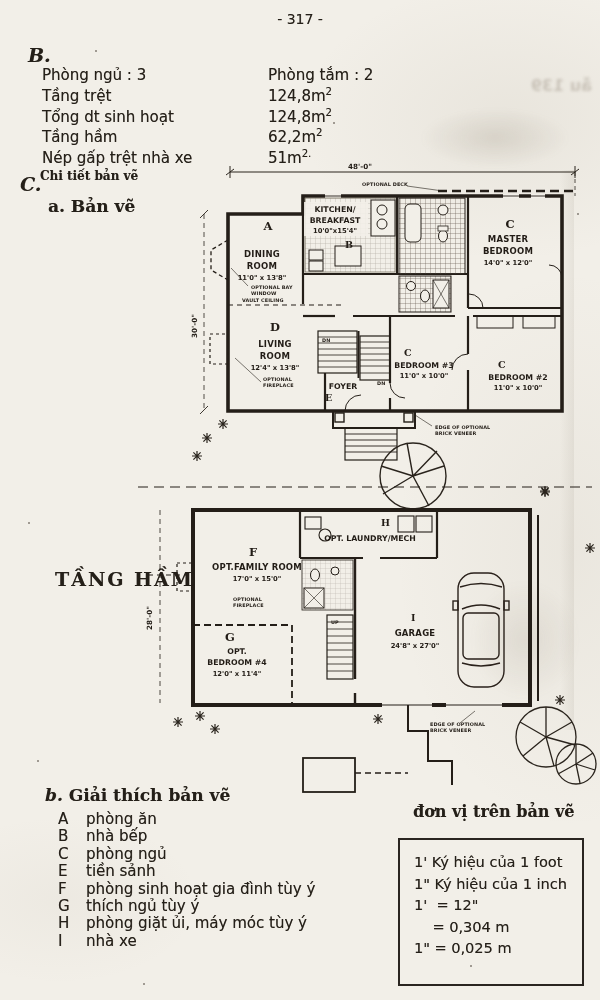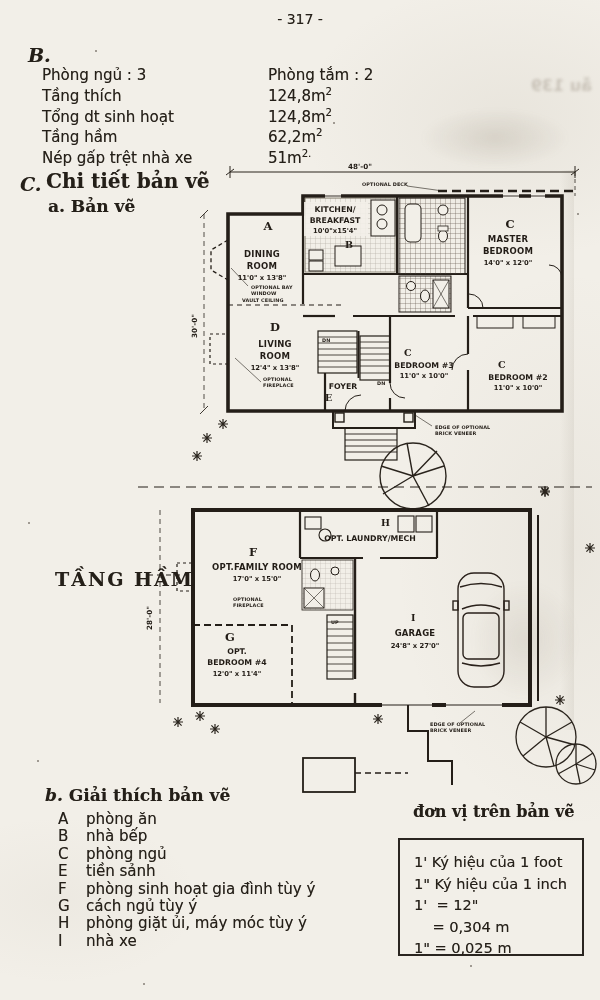--- a/index.html
+++ b/index.html
@@ -15,21 +15,21 @@
   .abs{position:absolute;}
   .pg-text{text-shadow:0.2px 0.2px 0.35px rgba(40,32,24,.5);}
   .hserif{font-family:"DejaVu Serif",serif;font-weight:700;}
   .letter{font-style:italic;}
   .kv{left:42px;top:63px;width:420px;font-size:15px;line-height:16.8px;}
   .kv-row{white-space:nowrap;}
   .kv-l{display:inline-block;width:226px;}
   sup{font-size:10px;}
   .legend{left:58px;top:811px;font-size:15px;line-height:17.4px;}
   .lg-k{display:inline-block;width:28px;}
-  .ubox{left:398px;top:838px;width:186px;height:118px;border:2.5px solid #2a2520;box-sizing:border-box;
+  .ubox{left:398px;top:838px;width:186px;height:148px;border:2.5px solid #2a2520;box-sizing:border-box;
         padding:12px 0 0 14px;font-size:14.5px;line-height:21.5px;}
   .ubox div{white-space:pre;}
   .smudge{pointer-events:none;}
   .speck{width:2px;height:2px;background:rgba(45,35,25,.55);border-radius:50%;}
   svg{position:absolute;overflow:visible;}
   svg text{font-family:"DejaVu Sans",sans-serif;font-weight:700;fill:#221c16;}
   .pl{font-size:8.5px;letter-spacing:.2px;}
   .pls{font-size:7.8px;}
   .dim{font-size:6.8px;}
   .dimL{font-size:7.2px;}
@@ -46,28 +46,28 @@
 
   <div class="abs smudge" style="left:452px;top:76px;width:140px;height:40px;color:rgba(110,98,80,.28);font-size:16px;font-weight:700;filter:blur(1.6px);transform:scale(-1,1);">ẫu 139</div>
   <div class="abs smudge" style="left:420px;top:108px;width:150px;height:60px;background:radial-gradient(ellipse,rgba(120,108,88,.16),transparent 70%);filter:blur(2px);"></div>
   <div class="abs smudge" style="left:560px;top:170px;width:14px;height:560px;background:linear-gradient(to right,transparent,rgba(120,110,92,.10));"></div>
   <div class="abs smudge" style="left:470px;top:580px;width:110px;height:120px;background:radial-gradient(ellipse,rgba(120,108,88,.12),transparent 70%);filter:blur(2px);"></div>
 
   <div class="abs hserif letter pg-text" style="left:28px;top:44px;font-size:19px;">B.</div>
 
   <div class="abs kv pg-text">
     <div class="kv-row"><span class="kv-l">Phòng ngủ : 3</span><span>Phòng tắm : 2</span><sup></sup></div>
-    <div class="kv-row"><span class="kv-l">Tầng thích</span><span>124,8m</span><sup>2</sup></div>
+    <div class="kv-row"><span class="kv-l">Tầng trệt</span><span>124,8m</span><sup>2</sup></div>
     <div class="kv-row"><span class="kv-l">Tổng dt sinh hoạt</span><span>124,8m</span><sup>2</sup></div>
     <div class="kv-row"><span class="kv-l">Tầng hầm</span><span>62,2m</span><sup>2</sup></div>
     <div class="kv-row"><span class="kv-l">Nép gấp trệt nhà xe</span><span>51m</span><sup>2.</sup></div>
   </div>
 
   <div class="abs hserif letter pg-text" style="left:20px;top:173px;font-size:19px;">C.</div>
-  <div class="abs hserif pg-text" style="left:46px;top:169px;font-size:20px;">Chi tiết bản vẽ</div>
+  <div class="abs hserif pg-text" style="left:40px;top:169px;font-size:12px;">Chi tiết bản vẽ</div>
   <div class="abs hserif pg-text" style="left:48px;top:196px;font-size:17px;">a. Bản vẽ</div>
 
   <div class="abs hserif pg-text" style="left:55px;top:568px;font-size:19px;letter-spacing:2px;font-weight:600;">TẦNG HẦM</div>
 
   <svg style="left:185px;top:158px;" width="415" height="355" viewBox="0 0 415 355">
     <defs>
       <pattern id="gr" width="5" height="5" patternUnits="userSpaceOnUse">
         <path d="M5 0H0V5" fill="none" stroke="#6b6258" stroke-width="0.7"></path>
       </pattern>
       <pattern id="gr2" width="6" height="6" patternUnits="userSpaceOnUse">
@@ -339,21 +339,21 @@
     <use href="#star" x="460" y="75"></use>
   </svg>
 
   <div class="abs hserif pg-text" style="left:45px;top:785px;font-size:17px;"><span class="letter">b.</span> <span>Giải thích bản vẽ</span></div>
   <div class="abs legend pg-text">
     <div><span class="lg-k">A</span><span>phòng ăn</span></div>
     <div><span class="lg-k">B</span><span>nhà bếp</span></div>
     <div><span class="lg-k">C</span><span>phòng ngủ</span></div>
     <div><span class="lg-k">E</span><span>tiền sảnh</span></div>
     <div><span class="lg-k">F</span><span>phòng sinh hoạt gia đình tùy ý</span></div>
-    <div><span class="lg-k">G</span><span>cách ngủ tùy ý</span></div>
+    <div><span class="lg-k">G</span><span>thích ngủ tùy ý</span></div>
     <div><span class="lg-k">H</span><span>phòng giặt ủi, máy móc tùy ý</span></div>
     <div><span class="lg-k">I</span><span>nhà xe</span></div>
   </div>
 
   <div class="abs hserif pg-text" style="left:413px;top:802px;font-size:16px;">đơn vị trên bản vẽ</div>
 
   <div class="abs ubox pg-text">
     <div>1' Ký hiệu của 1 foot</div>
     <div>1" Ký hiệu của 1 inch</div>
     <div>1'  = 12"</div>

